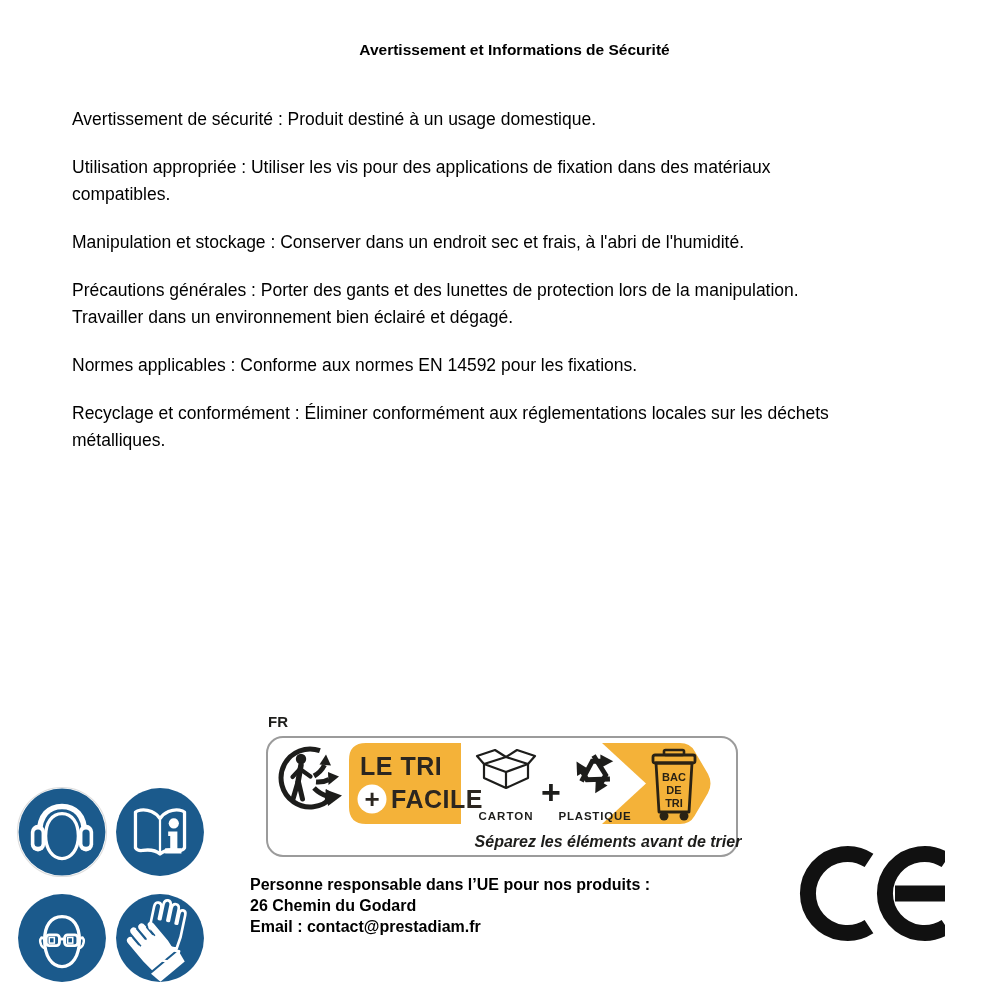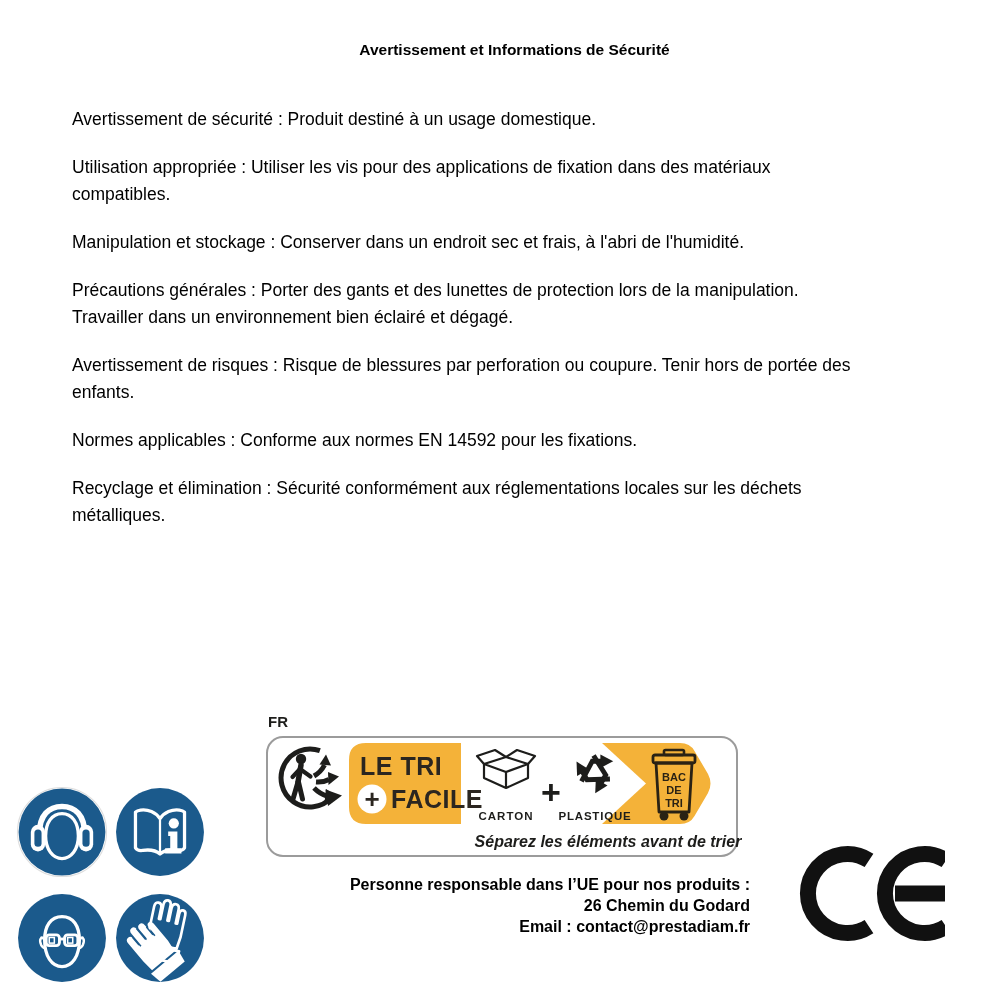--- a/index.html
+++ b/index.html
@@ -18,41 +18,39 @@
   }
   .body-text p{margin:0 0 21px 0;white-space:pre-line;}
   .icon-grid{
     position:absolute;left:16px;top:786px;
     display:grid;grid-template-columns:92px 92px;grid-auto-rows:92px;
     column-gap:6px;row-gap:14px;
   }
   .sorting-label{position:absolute;left:264px;top:708px;width:478px;height:152px;}
   .responsible{
     position:absolute;left:250px;top:874px;width:500px;
-    text-align:right;font-size:16px;font-weight:bold;line-height:21px;
+    text-align:left;font-size:16px;font-weight:bold;line-height:21px;
   }
   .ce{position:absolute;left:795px;top:841px;}
   svg text{font-family:"Liberation Sans","DejaVu Sans",sans-serif;}
 </style>
 </head>
 <body>
 
 <h1 class="page-title">Avertissement et Informations de Sécurité</h1>
 
 <div class="body-text">
   <p>Avertissement de sécurité : Produit destiné à un usage domestique.</p>
   <p>Utilisation appropriée : Utiliser les vis pour des applications de fixation dans des matériaux
 compatibles.</p>
   <p>Manipulation et stockage : Conserver dans un endroit sec et frais, à l'abri de l'humidité.</p>
   <p>Précautions générales : Porter des gants et des lunettes de protection lors de la manipulation.
 Travailler dans un environnement bien éclairé et dégagé.</p>
-  <p>Avertissement de risques : Risque de blessures par perforation ou coupure. Tenir hors de portée des
-enfants.</p>
   <p>Normes applicables : Conforme aux normes EN 14592 pour les fixations.</p>
-  <p>Recyclage et élimination : Sécurité conformément aux réglementations locales sur les déchets
+  <p>Recyclage et conformément : Éliminer conformément aux réglementations locales sur les déchets
 métalliques.</p>
 </div>
 
 <div class="icon-grid">
 
   <svg width="92" height="92" viewBox="0 0 90 90">
     <circle cx="45" cy="45" r="43.6" fill="#ffffff" stroke="#dedede" stroke-width="1"></circle>
     <circle cx="45" cy="45" r="42.5" fill="#1B5A8C"></circle>
     <path d="M23,46 C23,29 32,20 45,20 C58,20 67,29 67,46" fill="none" stroke="#fff" stroke-width="5.5"></path>
     <path d="M45,27 C55,27 61,36 61,49 C61,62 54,71 45,71 C36,71 29,62 29,49 C29,36 35,27 45,27 Z" fill="none" stroke="#fff" stroke-width="3.2"></path>

